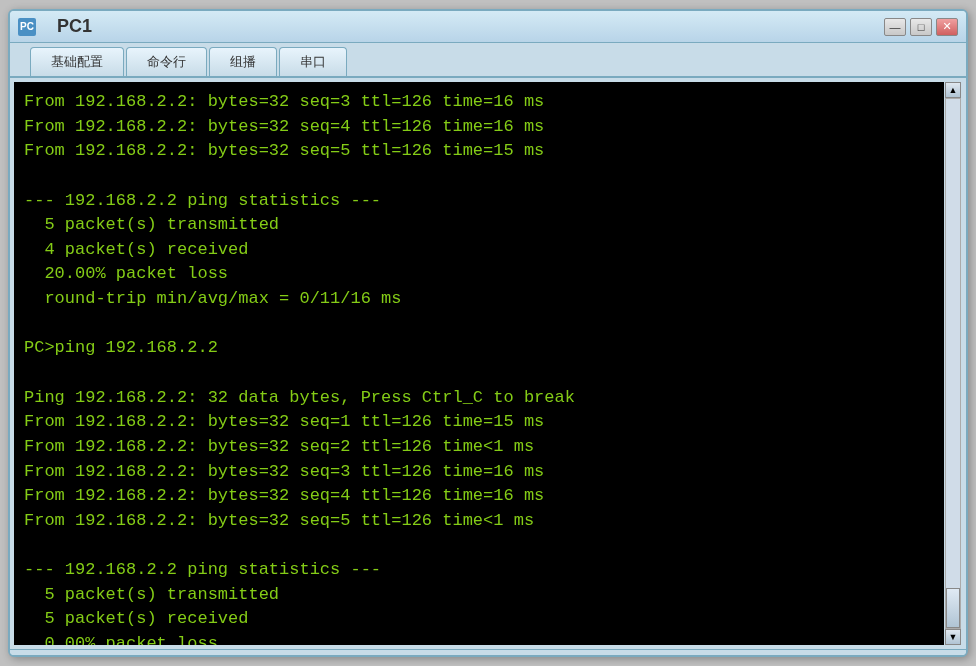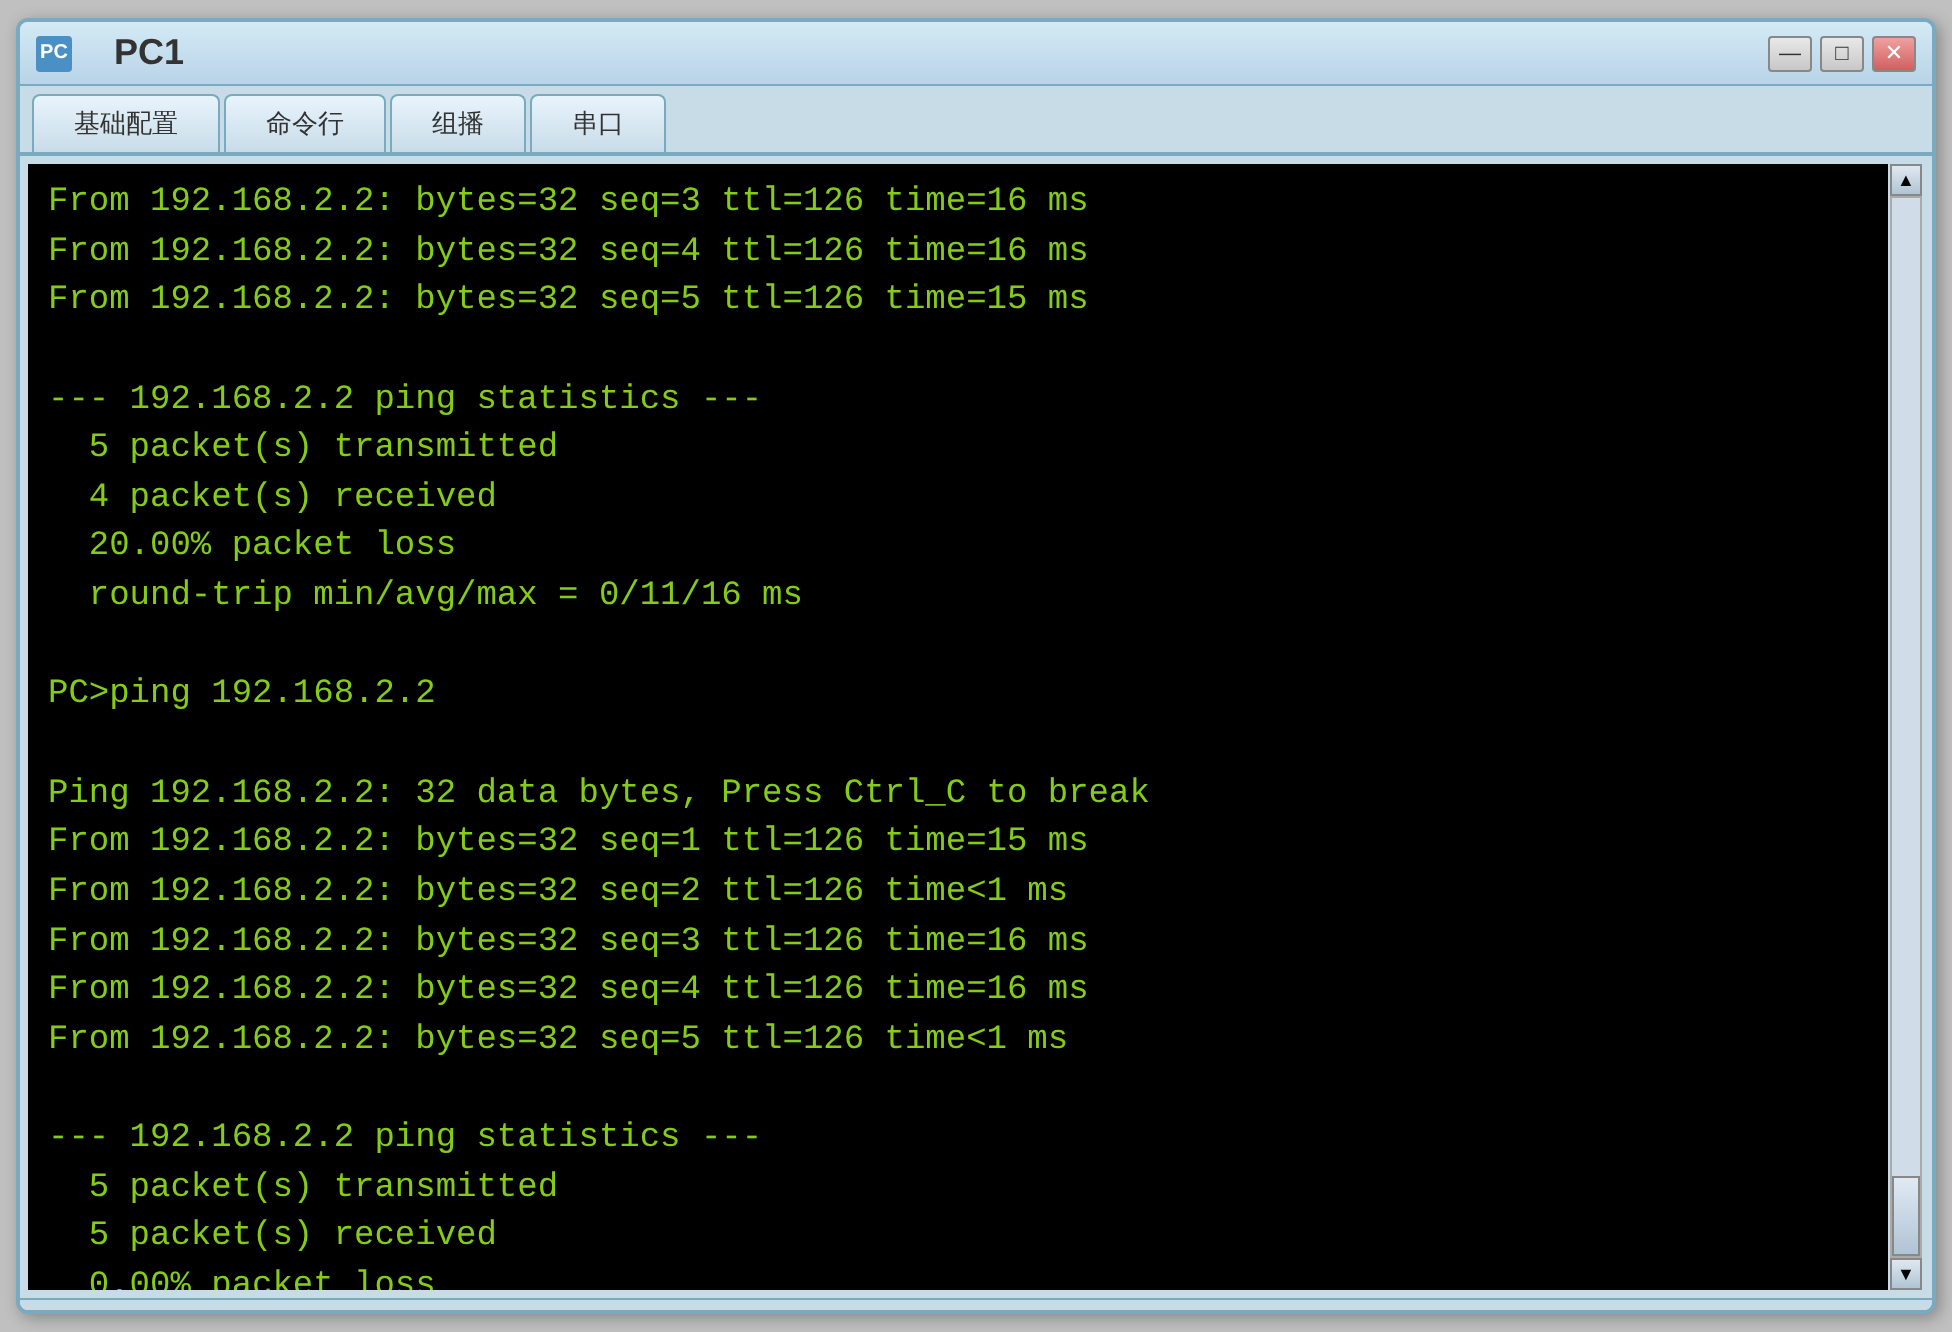--- a/index.html
+++ b/index.html
@@ -83,21 +83,21 @@
 
     .title-btn.close-btn {
       background: linear-gradient(to bottom, #f0a0a0, #d06060);
       color: white;
     }
 
     .tabs {
       display: flex;
       background: #c8dce8;
       border-bottom: 2px solid #7aaabf;
-      padding: 4px 6px 0 6px;
+      padding: 4px 6px 0 20px;
       gap: 2px;
     }
 
     .tab {
       padding: 5px 20px;
       background: linear-gradient(to bottom, #e8f4fc, #c8dce8);
       border: 1px solid #7aaabf;
       border-bottom: none;
       border-radius: 4px 4px 0 0;
       cursor: pointer;

